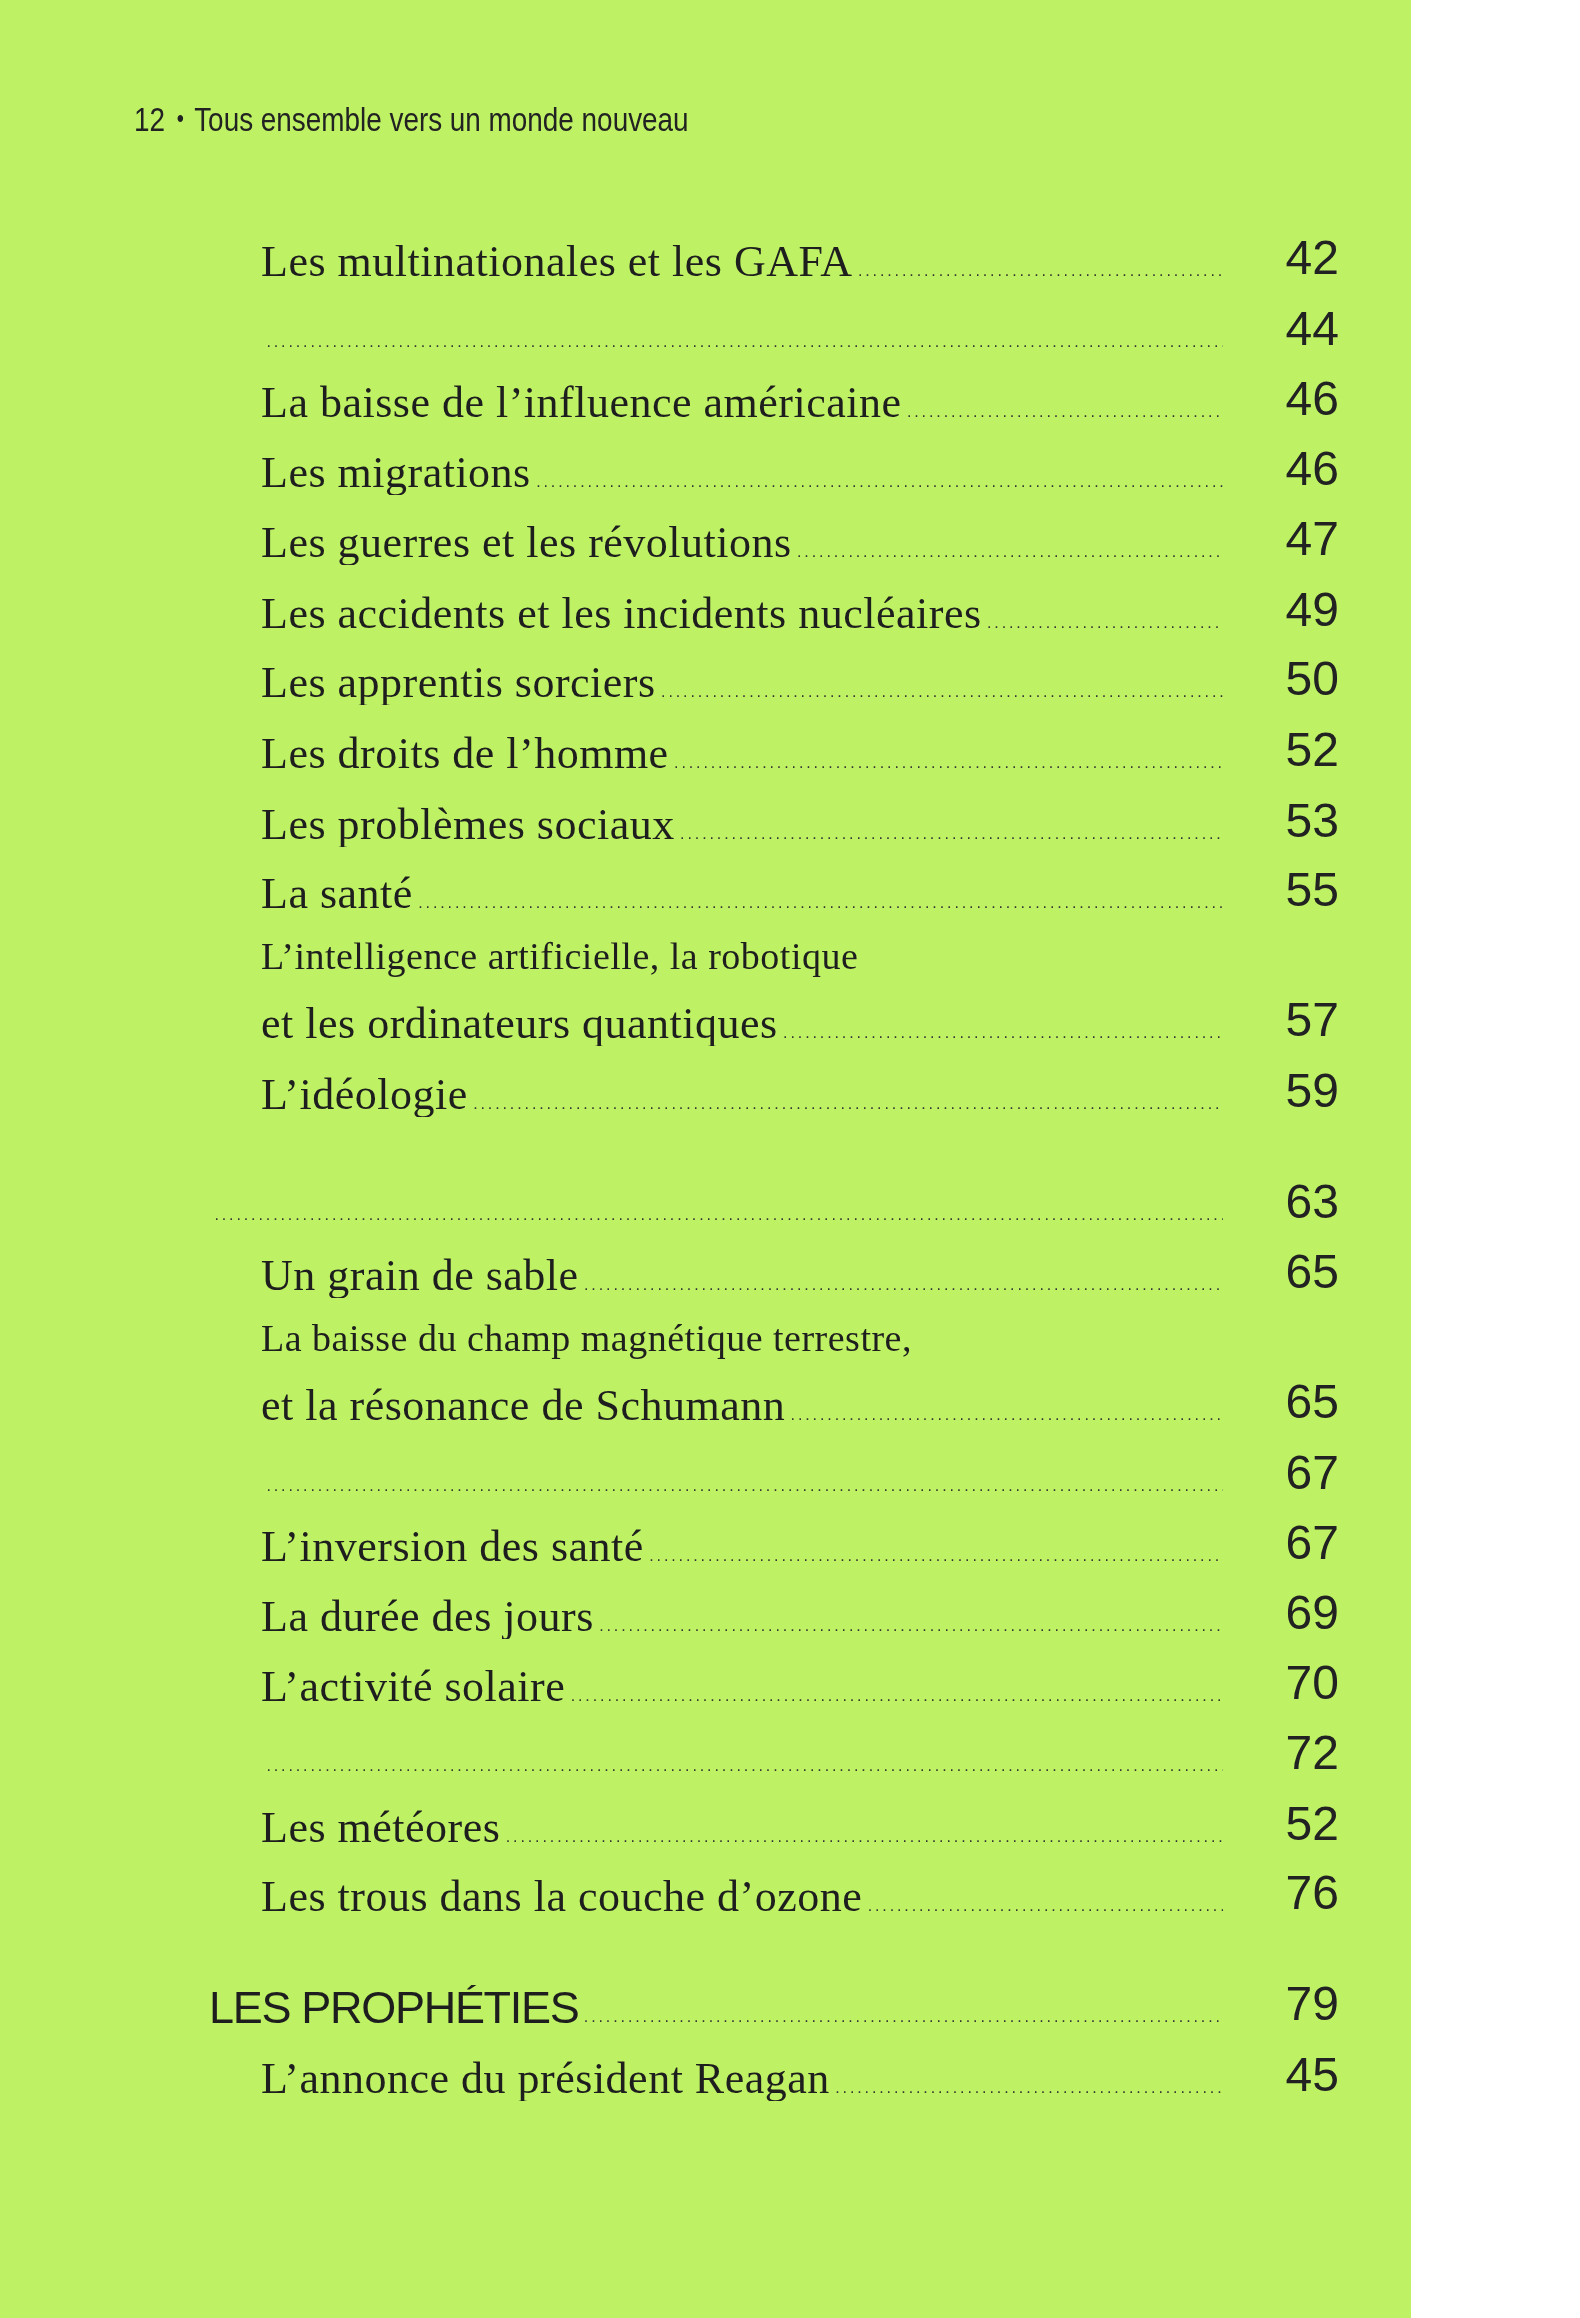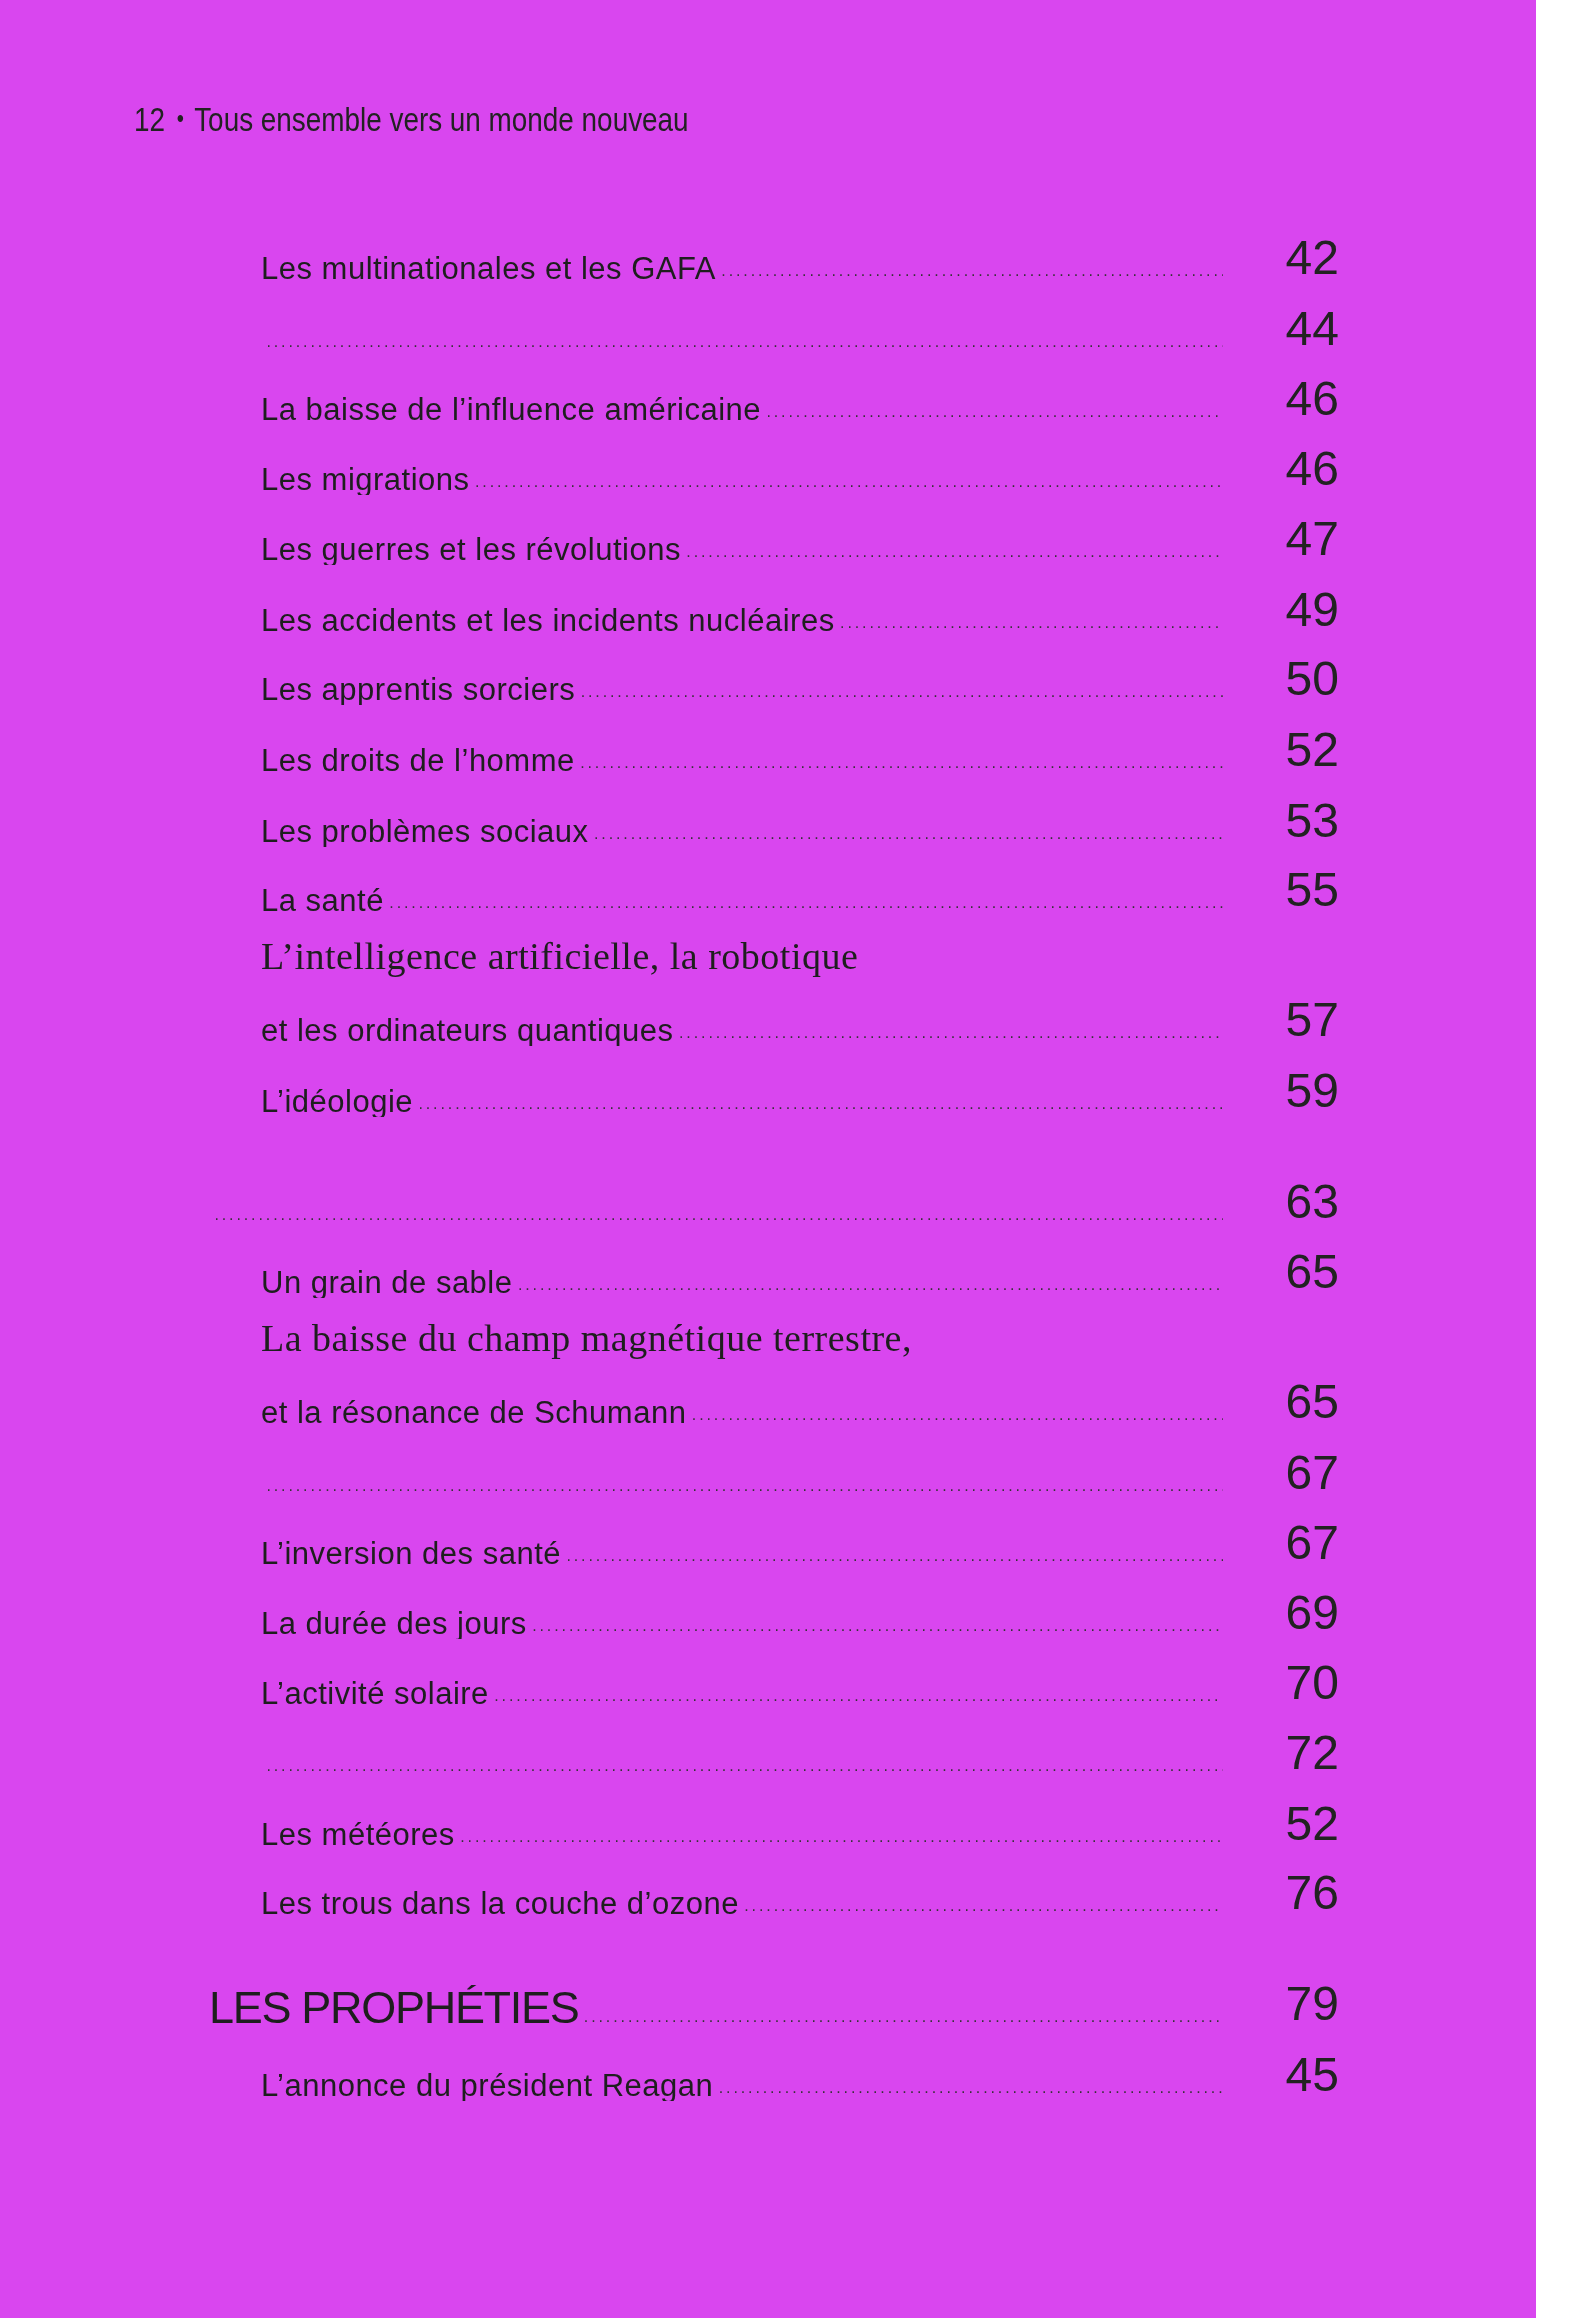--- a/index.html
+++ b/index.html
@@ -1,32 +1,32 @@
 <!DOCTYPE html>
 <html style="font-size:14.3px"><head>
 <meta charset="utf-8">
 <style>
   html, body { margin:0; padding:0; background:#ffffff; }
   body { width:1581px; height:2319px; position:relative; overflow:hidden; color:#1e1e1e; }
-  .page { position:absolute; left:0; top:0; width:1536px; height:2319px; background:#d946ef; }
+  .page { position:absolute; left:0; top:0; width:1411px; height:2319px; background:#bef264; }
   .running-header {
     position:absolute; left:134px; top:100px;
     font-family:"Liberation Sans", sans-serif; font-size:34px; color:#222;
     transform:scaleX(0.82); transform-origin:left top; white-space:nowrap;
   }
   .running-header .bullet { margin:0 12.5px 0 14.3px; font-size:25px; position:relative; top:-3.6px; }
   .toc-row {
     position:absolute; left:261px; width:1078px; height:54px;
     display:flex; align-items:flex-end;
   }
   .toc-row.section { left:209px; width:1130px; }
   .toc-row .leader-wrap { display:flex; align-items:flex-end; width:962px; overflow:hidden; }
   .toc-row.section .leader-wrap { width:1014px; }
   .title {
-    font-family:Liberation Sans, sans-serif; font-size:31px; letter-spacing:0.5px; color:#1e1e1e;
+    font-family:Liberation Serif, serif; font-size:44px; letter-spacing:0.5px; color:#1e1e1e;
     white-space:nowrap; line-height:1; flex:0 0 auto;
   }
   .section .title {
     font-family:"Liberation Sans", sans-serif; font-size:45px; letter-spacing:-1.3px;
     transform-origin:left bottom;
   }
   .dots {
     flex:1 1 auto; overflow:hidden; white-space:nowrap; margin-left:5.4px;
     font-family:"Liberation Sans", sans-serif; font-size:16px; letter-spacing:2.9px; color:#333;
     line-height:1; padding-bottom:5.4px;

